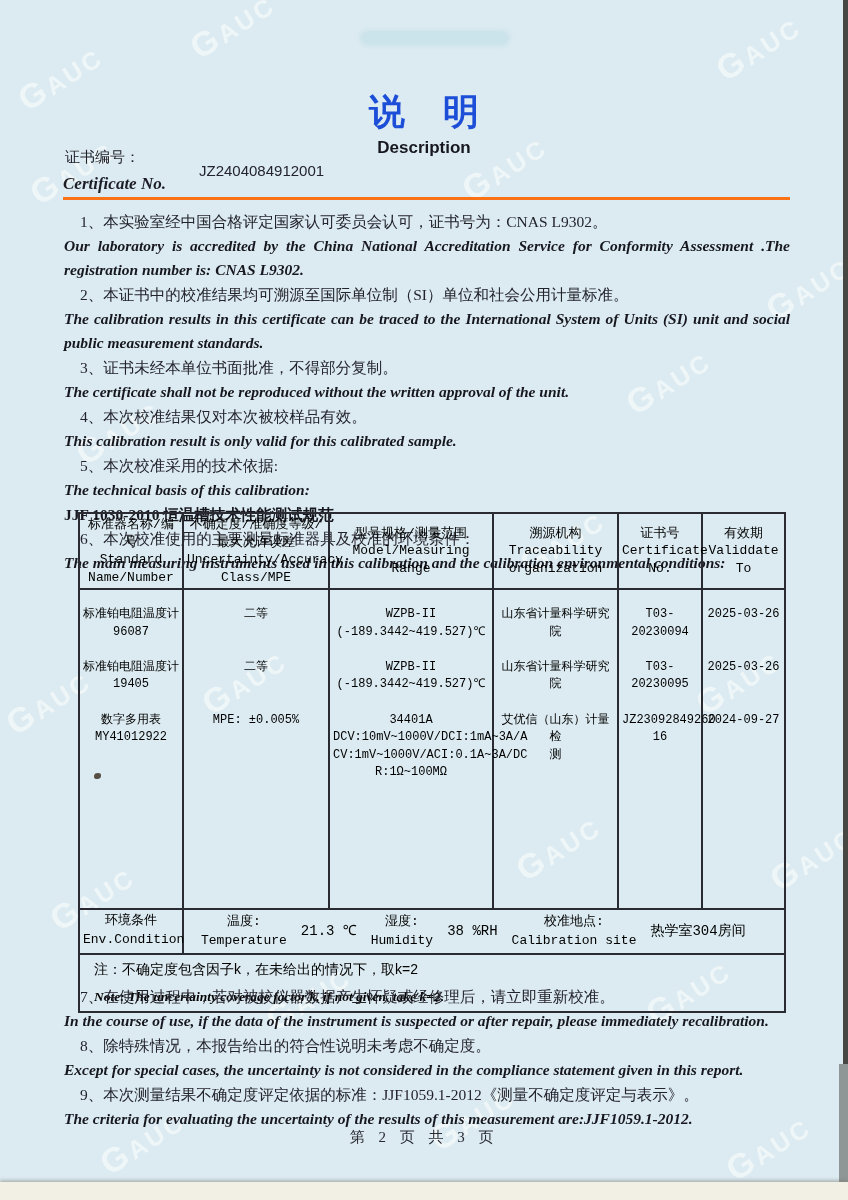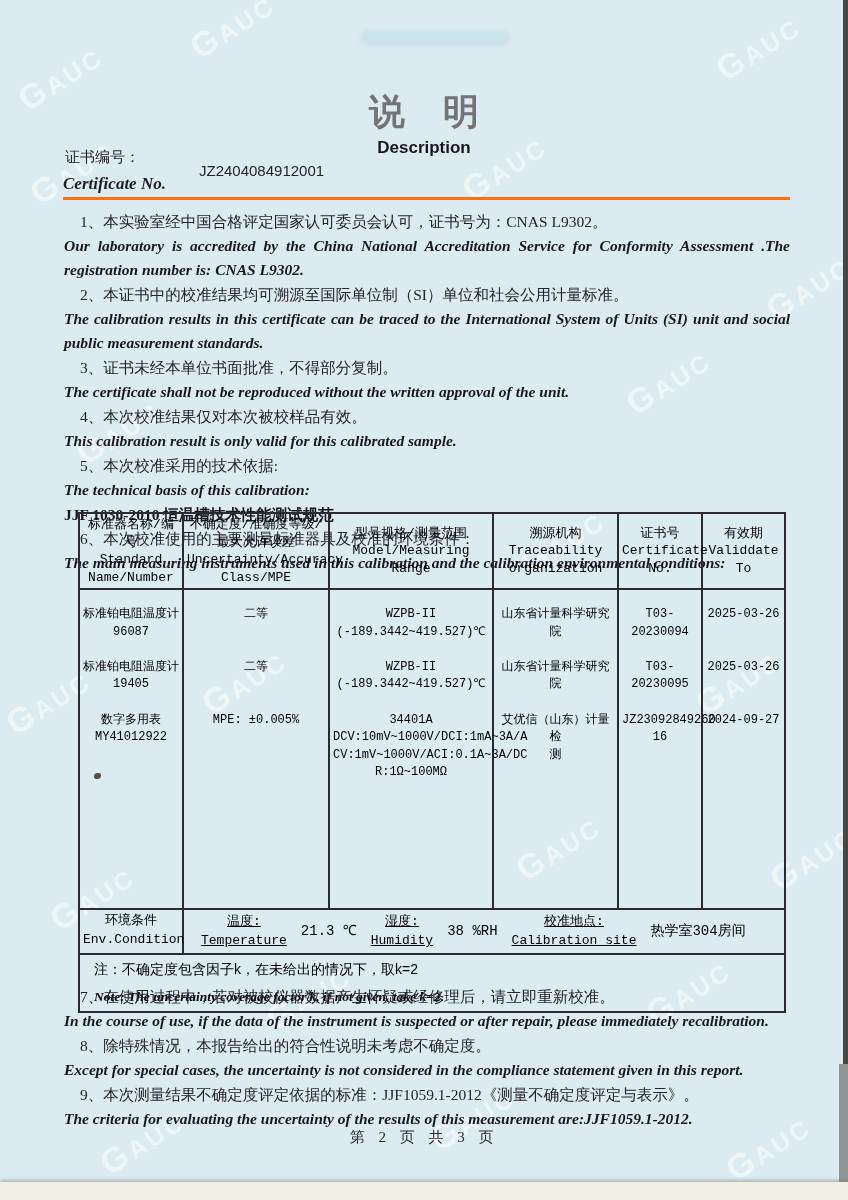--- a/index.html
+++ b/index.html
@@ -27,21 +27,21 @@
     white-space:nowrap;
   }
   .wm::first-letter { font-size:34px; }
   
   .title-zh {
     position:absolute; top:88px; left:0; width:100%;
     text-align:center;
     font-size:36px; font-weight:700; letter-spacing:14px;
     text-indent:14px;
     font-family:"Liberation Sans","DejaVu Sans",sans-serif;
-    color:#737373;
+    color:#1d4ed8;
   }
   .title-en {
     position:absolute; top:138px; left:0; width:100%;
     text-align:center;
     font-size:17px; font-weight:700;
     font-family:"Liberation Sans","DejaVu Sans",sans-serif;
     color:#17171f;
   }
   
   .cert-block {
@@ -93,21 +93,21 @@
   tr.body td { border-top:none; border-bottom:none; vertical-align:top; padding-top:16px; }
   tr.r1 td { height:42px; }
   tr.r2 td { height:44px; }
   tr.r3 td { height:95px; }
   tr.filler td { height:118px; border-top:none; }
   tr.env td { height:36px; font-size:13px; }
   tr.env .env-flex {
     display:flex; align-items:center; justify-content:flex-start;
     gap:14px; padding:0 14px; text-align:center;
   }
-  tr.env .env-label { white-space:pre-line; line-height:1.5;text-decoration:underline; }
+  tr.env .env-label { white-space:pre-line; line-height:1.5; }
   tr.env .env-val { font-size:14px; white-space:nowrap; }
   tr.note td { height:44px; text-align:left; padding:4px 14px; }
   .note-zh { font-size:14px; font-family:Liberation Sans, sans-serif; }
   .note-en {
     font-size:13.5px; font-weight:700; font-style:italic;
     font-family:"Liberation Serif",serif; margin-top:8px;
   }
   
   .footer {
     position:absolute; top:1128px; left:0; width:100%;

